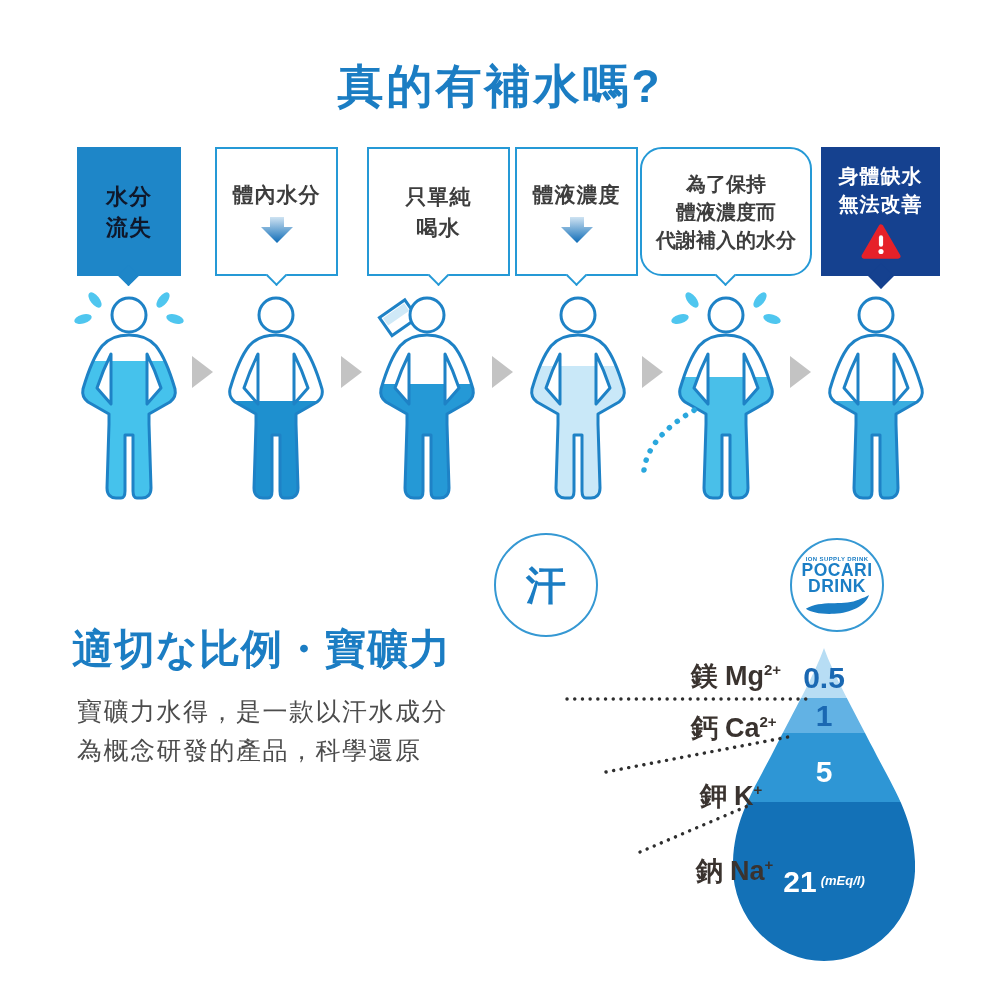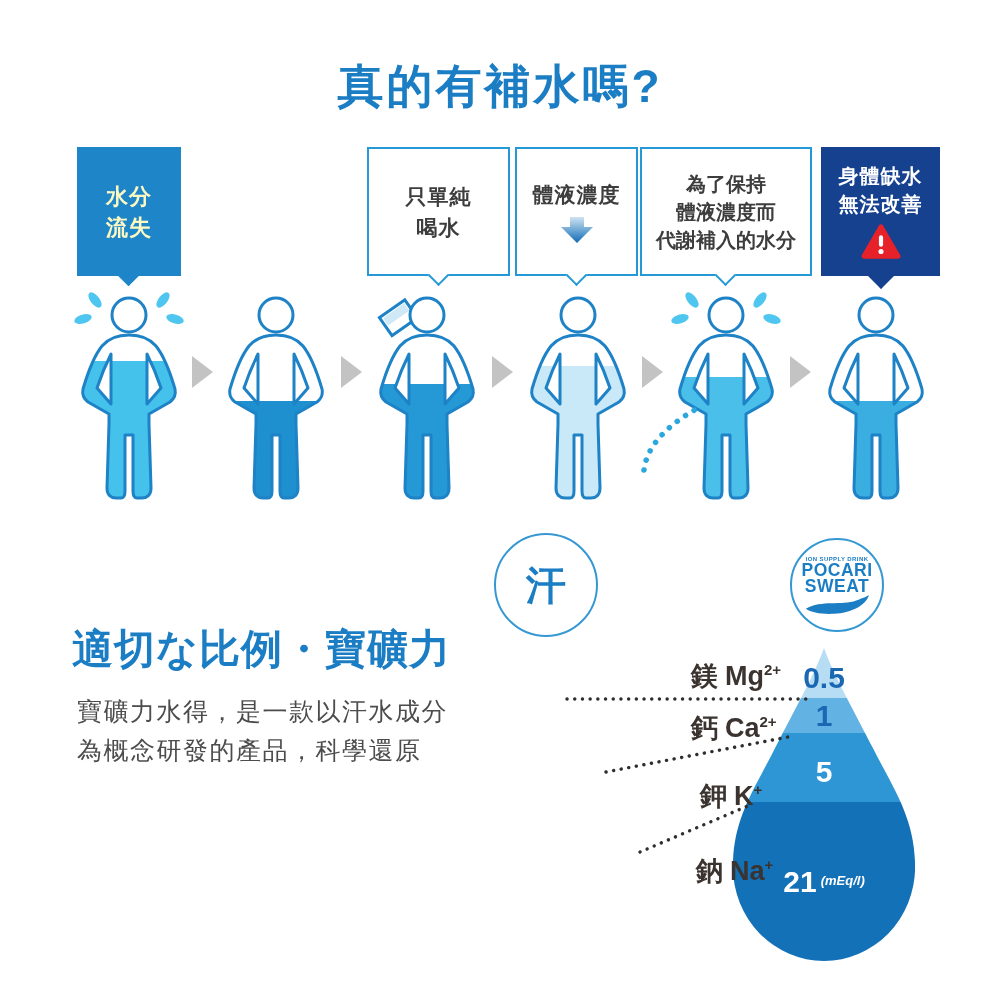--- a/index.html
+++ b/index.html
@@ -12,21 +12,21 @@
            font-size:46px; font-weight:bold; color:#1b7dc3; letter-spacing:3px; }
 
   
   .bubble { position:absolute; top:147px; height:129px; background:#fff;
             border:2px solid #2599d6; display:flex; flex-direction:column;
             align-items:center; justify-content:center; text-align:center; }
   .bubble .bline { font-size:21px; font-weight:600; color:#3d3d3d; line-height:31px; letter-spacing:1px; }
   .bubble.small .bline { font-size:20px; line-height:28px; letter-spacing:0; }
   .bubble.solid-blue { background:#1e86c8; border-color:#1e86c8; }
   .bubble.solid-navy { background:#15418f; border-color:#15418f; }
-  .bubble.solid-blue .bline { color:#fef9c3; font-weight:bold; font-size:22px;text-align:right; }
+  .bubble.solid-blue .bline { color:#0f172a; font-weight:bold; font-size:22px;text-align:right; }
   .bubble.solid-navy .bline { color:#fff; font-weight:bold; font-size:20px; line-height:28px; }
   .tail { position:absolute; left:50%; bottom:-9px; width:15px; height:15px;
           margin-left:-8px; background:#fff; transform:rotate(45deg);
           border-right:2px solid #2599d6; border-bottom:2px solid #2599d6; }
   .solid-blue .tail { background:#1e86c8; border-color:#1e86c8; }
   .solid-navy .tail { background:#15418f; border-color:#15418f; width:18px; height:18px; bottom:-11px; margin-left:-9px; }
   .down-arrow { margin-top:6px; }
 
   
   .figure { position:absolute; top:292px; width:130px; height:212px; }
@@ -80,36 +80,43 @@
   </svg>
 
   <div class="title">真的有補水嗎?</div>
 
   <div class="bubble solid-blue" style="left:77px;width:104px;">
     <div class="bline">水分</div>
     <div class="bline">流失</div>
     <div class="tail"></div>
   </div>
 
+  <div class="bubble" style="left:215px;width:123px;">
+    <div class="bline">體內水分</div>
+    <svg class="down-arrow" width="38" height="28" viewBox="0 0 38 28">
+      <path d="M12,1 L26,1 L26,11 L35,11 L19,27 L3,11 L12,11 Z" fill="url(#arrowGrad)"></path>
+    </svg>
+    <div class="tail"></div>
+  </div>
 
   <div class="bubble" style="left:367px;width:143px;">
     <div class="bline">只單純</div>
     <div class="bline">喝水</div>
     <div class="tail"></div>
   </div>
 
   <div class="bubble" style="left:515px;width:123px;">
     <div class="bline">體液濃度</div>
     <svg class="down-arrow" width="38" height="28" viewBox="0 0 38 28">
       <path d="M12,1 L26,1 L26,11 L35,11 L19,27 L3,11 L12,11 Z" fill="url(#arrowGrad)"></path>
     </svg>
     <div class="tail"></div>
   </div>
 
-  <div class="bubble small" style="left:640px;width:172px;">
+  <div class="bubble small" style="left:640px;width:172px;border-radius:22px;">
     <div class="bline">為了保持</div>
     <div class="bline">體液濃度而</div>
     <div class="bline">代謝補入的水分</div>
     <div class="tail"></div>
   </div>
 
   <div class="bubble solid-navy" style="left:821px;width:119px;">
     <div class="bline">身體缺水</div>
     <div class="bline">無法改善</div>
     <svg width="44" height="38" viewBox="0 0 44 40" style="margin-top:5px">
@@ -212,21 +219,21 @@
     <div>為概念研發的產品，科學還原</div>
   </div>
 
   <div class="circle-badge sweat-circle">
     <div class="zh">汗</div>
   </div>
 
   <div class="circle-badge logo-circle">
     <div class="logo-tagline">ION SUPPLY DRINK</div>
     <div class="logo-name">POCARI</div>
-    <div class="logo-name">SWEAT</div>
+    <div class="logo-name">DRINK</div>
     <svg width="72" height="22" viewBox="0 0 74 24">
       <path d="M3,15 C20,5 42,12 58,6 C65,3.5 70,1.5 72,0 C68,12 52,19.5 34,20.5 C20,21.3 9,19 3,15 Z" fill="#1b7ec5"></path>
     </svg>
   </div>
 
 
   <div class="drop-wrap" style="left:730px;top:645px;width:188px">
     <svg width="188" height="322" viewBox="0 0 194 322" preserveAspectRatio="none">
       <clipPath id="clip-drop-r">
           <use href="#dropPath"></use>

